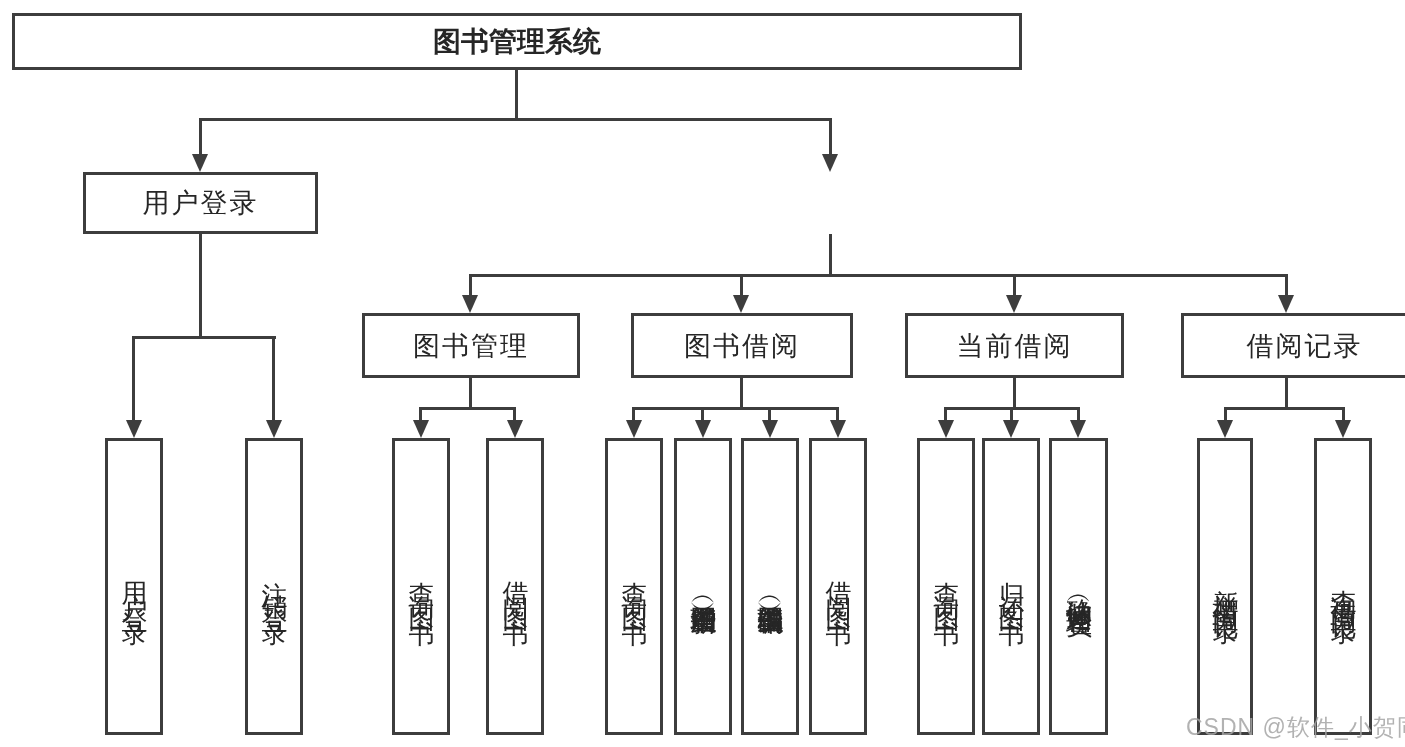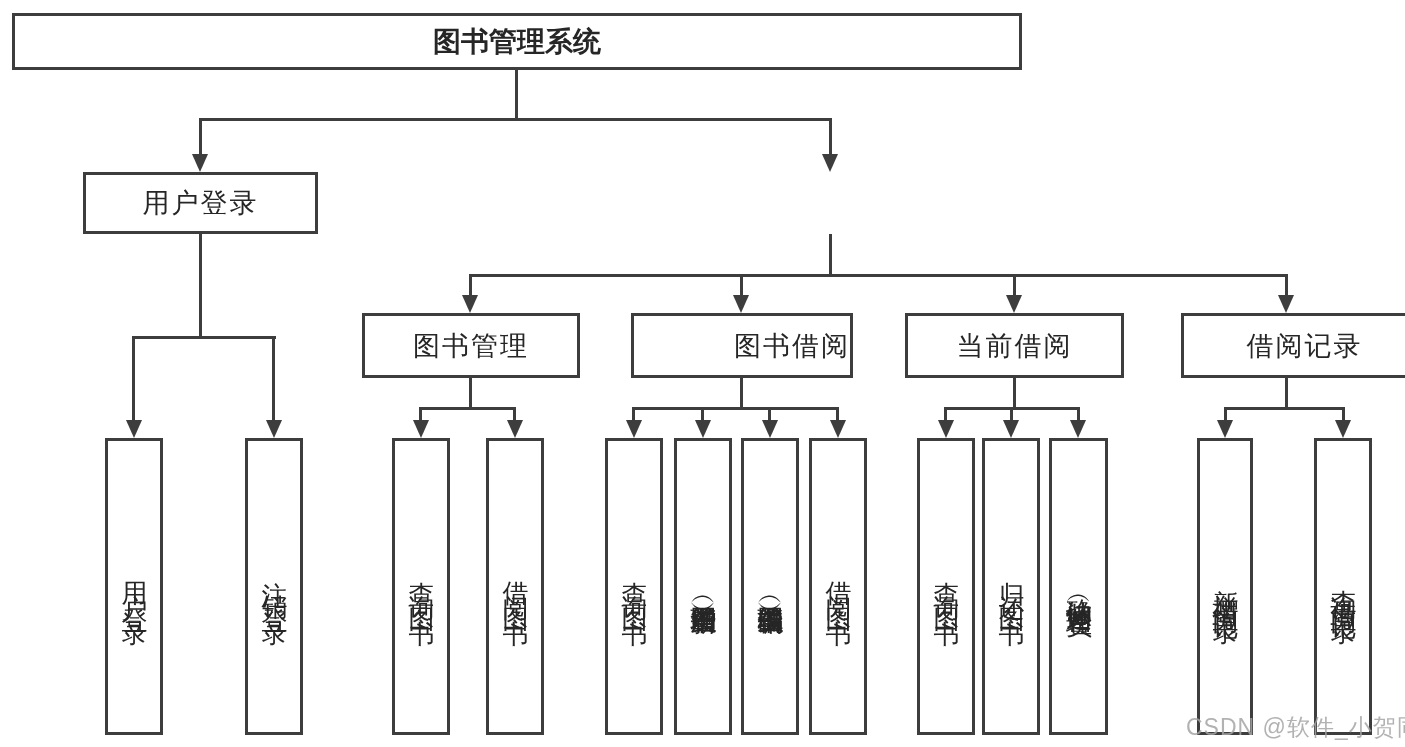--- a/index.html
+++ b/index.html
@@ -33,21 +33,21 @@
     <span>图书管理系统</span>
   </div>
 
   <div class="box hbox" style="left:83px;top:172px;width:235px;height:62px;">
     <span>用户登录</span>
   </div>
 
   <div class="box hbox" style="left:362px;top:313px;width:218px;height:65px;">
     <span>图书管理</span>
   </div>
-  <div class="box hbox" style="left:631px;top:313px;width:222px;height:65px;justify-content:flex-end;">
+  <div class="box hbox" style="left:631px;top:313px;width:222px;height:65px;">
     <span>图书借阅</span>
   </div>
   <div class="box hbox" style="left:905px;top:313px;width:219px;height:65px;">
     <span>当前借阅</span>
   </div>
   <div class="box hbox" style="left:1181px;top:313px;width:247px;height:65px;">
     <span>借阅记录</span>
   </div>
 
   <div class="box leaf ls13" style="left:105px;top:438px;width:58px;height:297px;">

